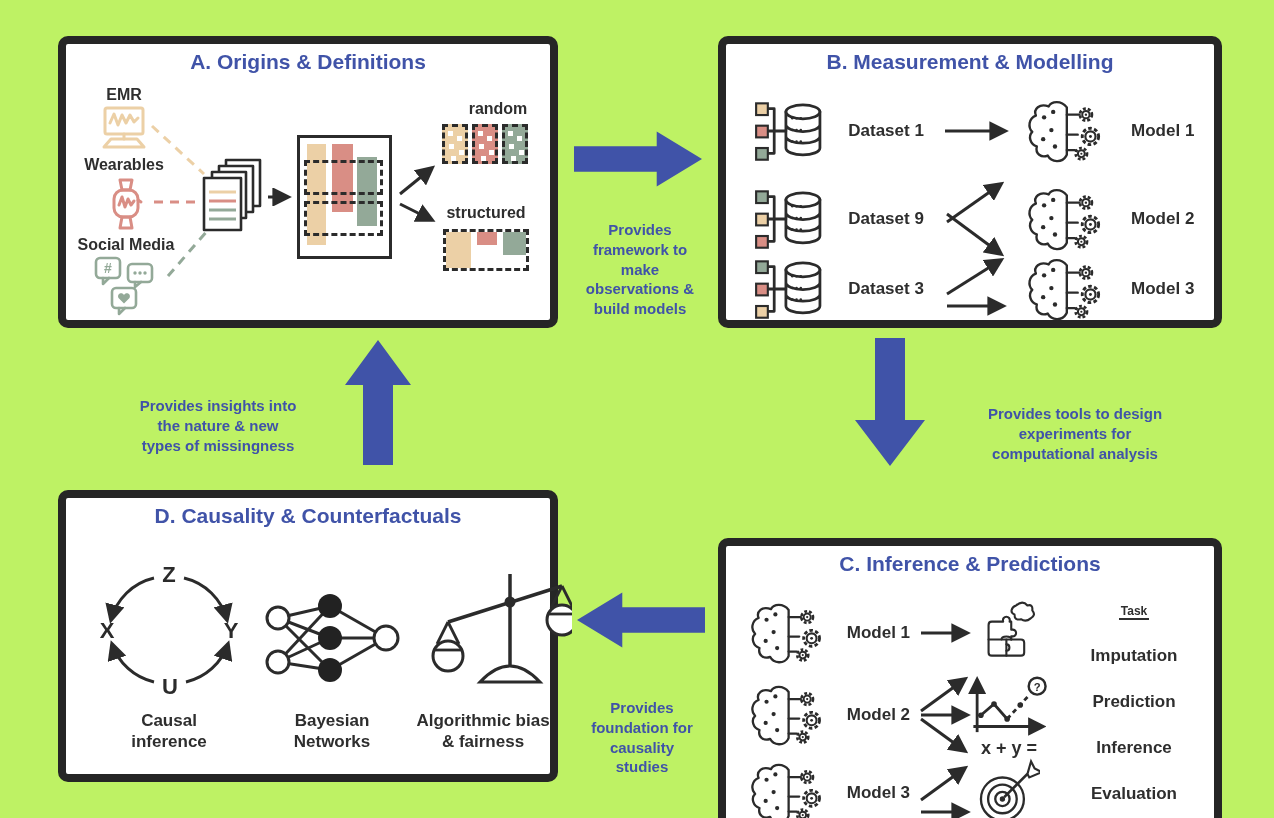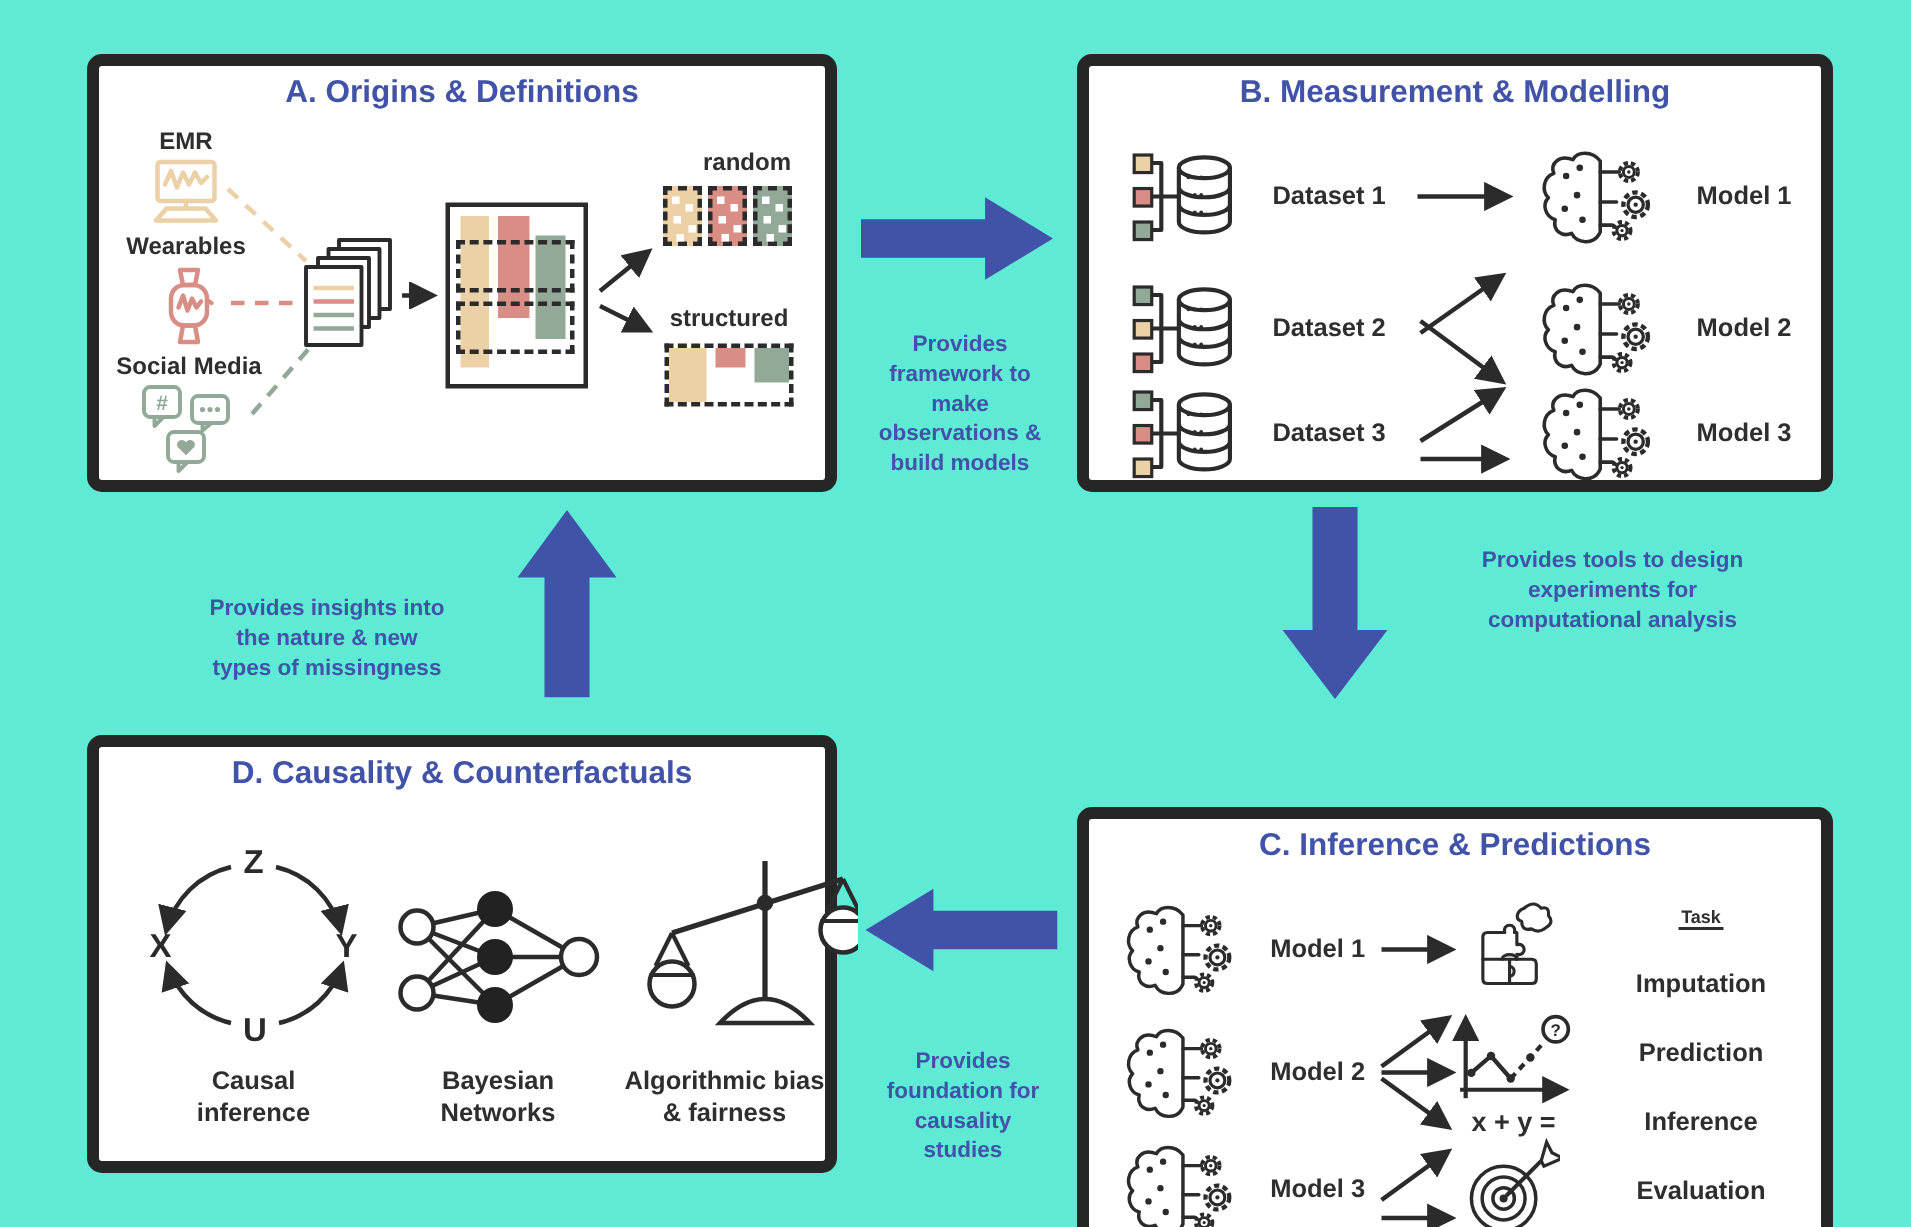--- a/index.html
+++ b/index.html
@@ -4,21 +4,21 @@
 <style>
   :root{
     --blue:#4053a8;
     --ink:#2b2b2b;
     --tan:#ecd0a6;
     --salmon:#d98e85;
     --sage:#93a998;
   }
   *{box-sizing:border-box;margin:0;padding:0;}
   body{font-family:"Liberation Sans",sans-serif;background:#fff;}
-  #stage{position:relative;width:1274px;height:818px;background:#5eead4;overflow:hidden;}
+  #stage{position:relative;width:1274px;height:818px;background:#bef264;overflow:hidden;}
   .panel{position:absolute;background:#fff;border:8px solid #262626;border-radius:10px;}
   .panel-title{position:absolute;top:6px;left:0;right:0;text-align:center;
     color:var(--blue);font-weight:bold;font-size:21px;}
   .abs{position:absolute;}
   .blue-note{position:absolute;color:var(--blue);font-weight:bold;font-size:15px;
     line-height:1.32;text-align:center;white-space:pre-line;margin-top:16px;}
   .center-title{position:absolute;left:505px;top:372px;width:270px;text-align:center;
     color:#2f2f2f;font-weight:bold;font-size:34px;line-height:1.18;white-space:pre-line;}
   .src-label{position:absolute;font-weight:bold;color:#2e2e2e;font-size:16px;text-align:center;}
   .cell-label{font-weight:bold;color:#2e2e2e;font-size:17px;padding-left:11px;}
@@ -236,21 +236,21 @@
       <div class="cell-label" style="width:100px;text-align:center;">Model 1</div>
     </div>
 
     <div class="b-row" style="left:28px;top:136px;width:452px;height:78px;">
       <svg width="70" height="62" viewBox="0 0 64 58">
         <use href="#dbcyl"></use>
         <rect class="sq sage" x="2" y="3" width="11" height="11"></rect>
         <rect class="sq tan" x="2" y="24" width="11" height="11"></rect>
         <rect class="sq salmon" x="2" y="45" width="11" height="11"></rect>
       </svg>
-      <div class="cell-label" style="width:120px;text-align:center;">Dataset 2</div>
+      <div class="cell-label" style="width:120px;text-align:center;">Dataset 9</div>
       <svg width="80" height="86">
         <line x1="8" y1="46" x2="62" y2="8" stroke="#2b2b2b" stroke-width="3" marker-end="url(#ah)"></line>
         <line x1="8" y1="38" x2="62" y2="78" stroke="#2b2b2b" stroke-width="3" marker-end="url(#ah)"></line>
       </svg>
       <svg width="86" height="68" viewBox="0 0 92 72" style="margin-left:8px;">
           <use href="#brain"></use>
         </svg>
       <div class="cell-label" style="width:100px;text-align:center;">Model 2</div>
     </div>
 
@@ -408,21 +408,21 @@
   </svg>
   <div class="blue-note" style="left:570px;top:204px;width:140px;">Provides
 framework to
 make
 observations &amp;
 build models</div>
 
   <svg class="abs blkarrow" style="left:855px;top:338px;" width="70" height="128" viewBox="0 0 70 128">
     <polygon points="20,0 50,0 50,82 70,82 35,128 0,82 20,82"></polygon>
   </svg>
-  <div class="blue-note" style="left:940px;top:348px;width:270px;">Provides tools to design
+  <div class="blue-note" style="left:940px;top:388px;width:270px;">Provides tools to design
 experiments for
 computational analysis</div>
 
   <svg class="abs blkarrow" style="left:577px;top:592px;" width="128" height="56" viewBox="0 0 130 56">
     <polygon points="130,15 46,15 46,0 0,28 46,56 46,41 130,41"></polygon>
   </svg>
   <div class="blue-note" style="left:576px;top:682px;width:132px;">Provides
 foundation for
 causality
 studies</div>

